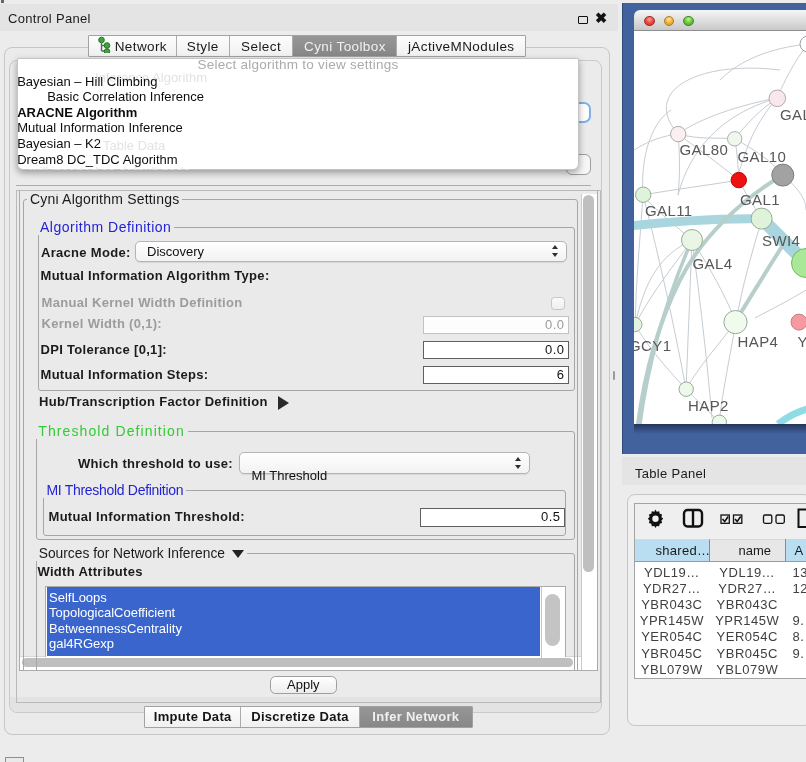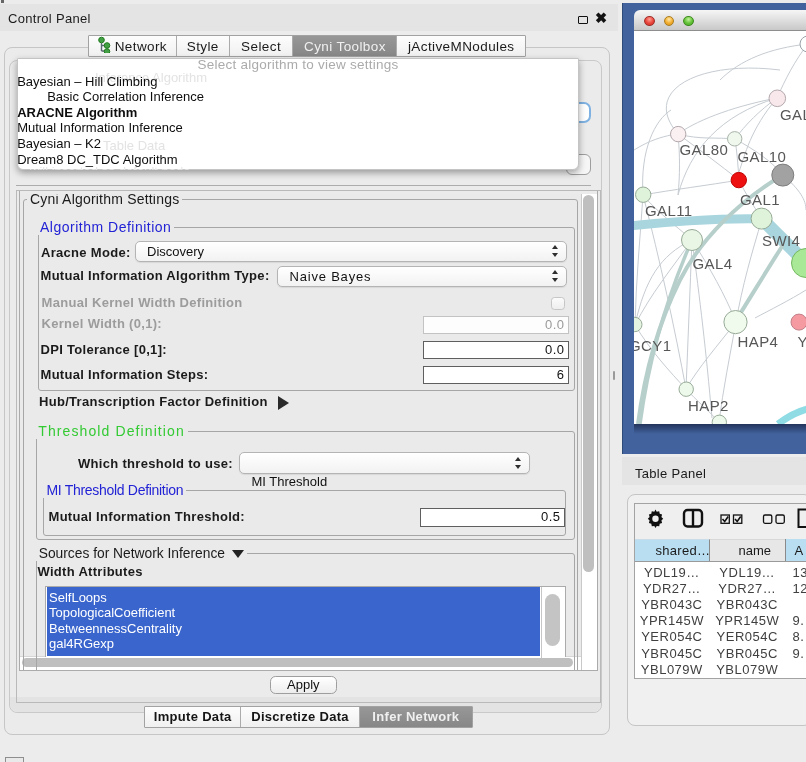--- a/index.html
+++ b/index.html
@@ -75,45 +75,38 @@
   </div>
   <div class="lbl bold" style="left:21px;top:51px;">Aracne Mode:</div>
   <div class="combo" style="left:114.5px;top:47.5px;width:432px;height:20.5px;">
     <span class="ct">Discovery</span>
     <span class="stepper">
         <span class="up"></span>
         <span class="dn"></span>
       </span>
   </div>
   <div class="lbl bold" style="left:20.5px;top:74px;">Mutual Information Algorithm Type:</div>
-  <div class="combo" style="left:257px;top:72.5px;width:289.5px;height:20.5px;">
-    <span class="ct" style="letter-spacing:0.8px;">Naive Bayes</span>
-    <span class="stepper">
-        <span class="up"></span>
-        <span class="dn"></span>
-      </span>
-  </div>
   <div class="lbl bold gray" style="left:21.5px;top:101.3px;">Manual Kernel Width Definition</div>
   <div class="abs" style="left:531px;top:103px;width:13.5px;height:13px;background:linear-gradient(#fbfbfb,#eee);border:1px solid #c6c6c6;border-radius:3.5px;"></div>
   <div class="lbl bold gray" style="left:21.5px;top:122.8px;">Kernel Width (0,1):</div>
   <div class="field dis" style="left:403px;top:122.5px;width:145.5px;height:18px;">0.0</div>
   <div class="lbl bold" style="left:20.5px;top:148.3px;">DPI Tolerance [0,1]:</div>
   <div class="field" style="left:403px;top:147.5px;width:145.5px;height:18px;">0.0</div>
   <div class="lbl bold" style="left:20.5px;top:173.3px;">Mutual Information Steps:</div>
   <div class="field" style="left:403px;top:172.5px;width:145.5px;height:18px;">6</div>
 
   <div class="lbl bold" style="left:19px;top:200.8px;">Hub/Transcription Factor Definition</div>
   <div class="abs" style="left:257.5px;top:202.1px;width:0;height:0;border-top:7px solid transparent;border-bottom:7px solid transparent;border-left:11px solid #2a2a2a;"></div>
 
   <div class="group" style="left:16px;top:237.5px;width:538.5px;height:109px;">
     <span class="gtitle" style="left:-1.7px;color:#33ca33;letter-spacing:1.1px;">Threshold Definition</span>
   </div>
   <div class="lbl bold" style="left:58px;top:262px;">Which threshold to use:</div>
   <div class="combo" style="left:219px;top:258.5px;width:290.5px;height:22px;">
-    <span class="ct" style="top:21px;">MI Threshold</span>
+    <span class="ct" style="top:15px;">MI Threshold</span>
     <span class="stepper">
         <span class="up"></span>
         <span class="dn"></span>
       </span>
   </div>
 
   <div class="group" style="left:23px;top:296.5px;width:522.5px;height:45.5px;">
     <span class="gtitle" style="left:-0.6px;color:#2323d6;letter-spacing:-0.3px;">MI Threshold Definition</span>
   </div>
   <div class="lbl bold" style="left:28.5px;top:315.3px;">Mutual Information Threshold:</div>

